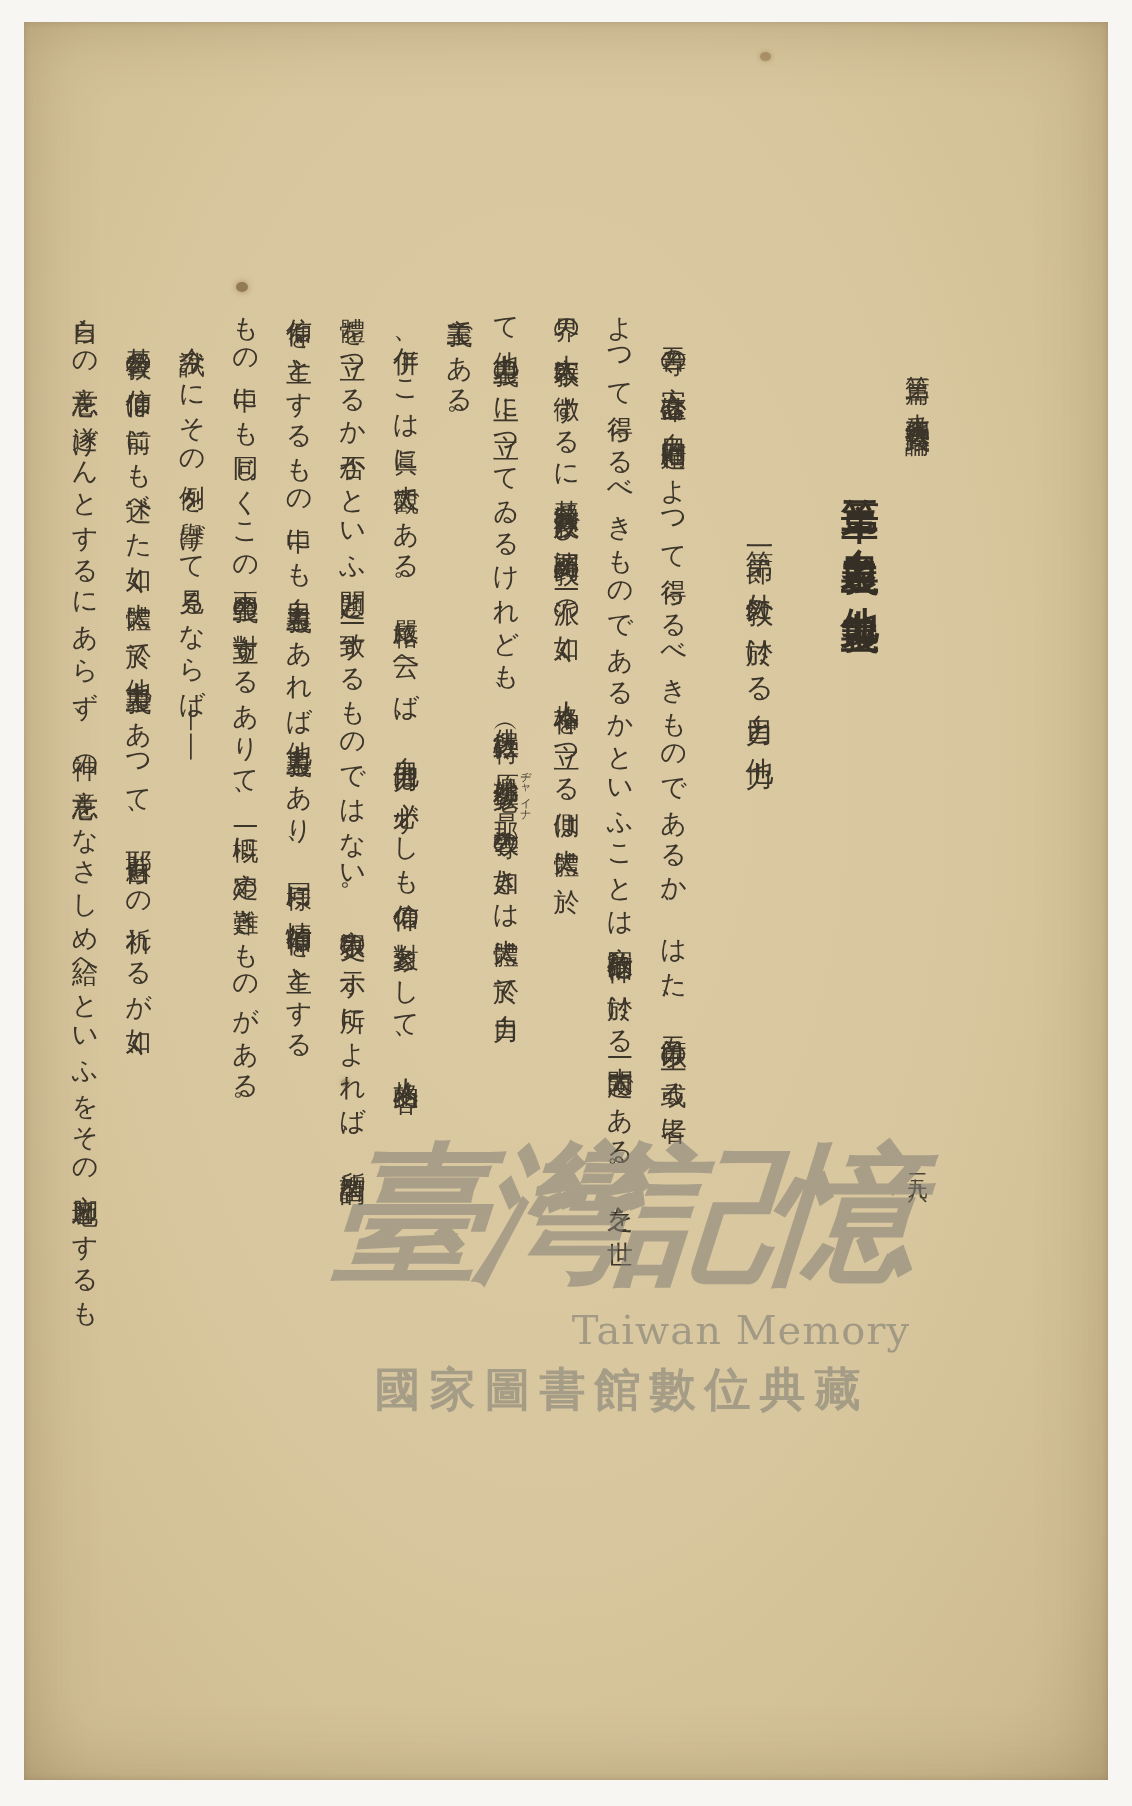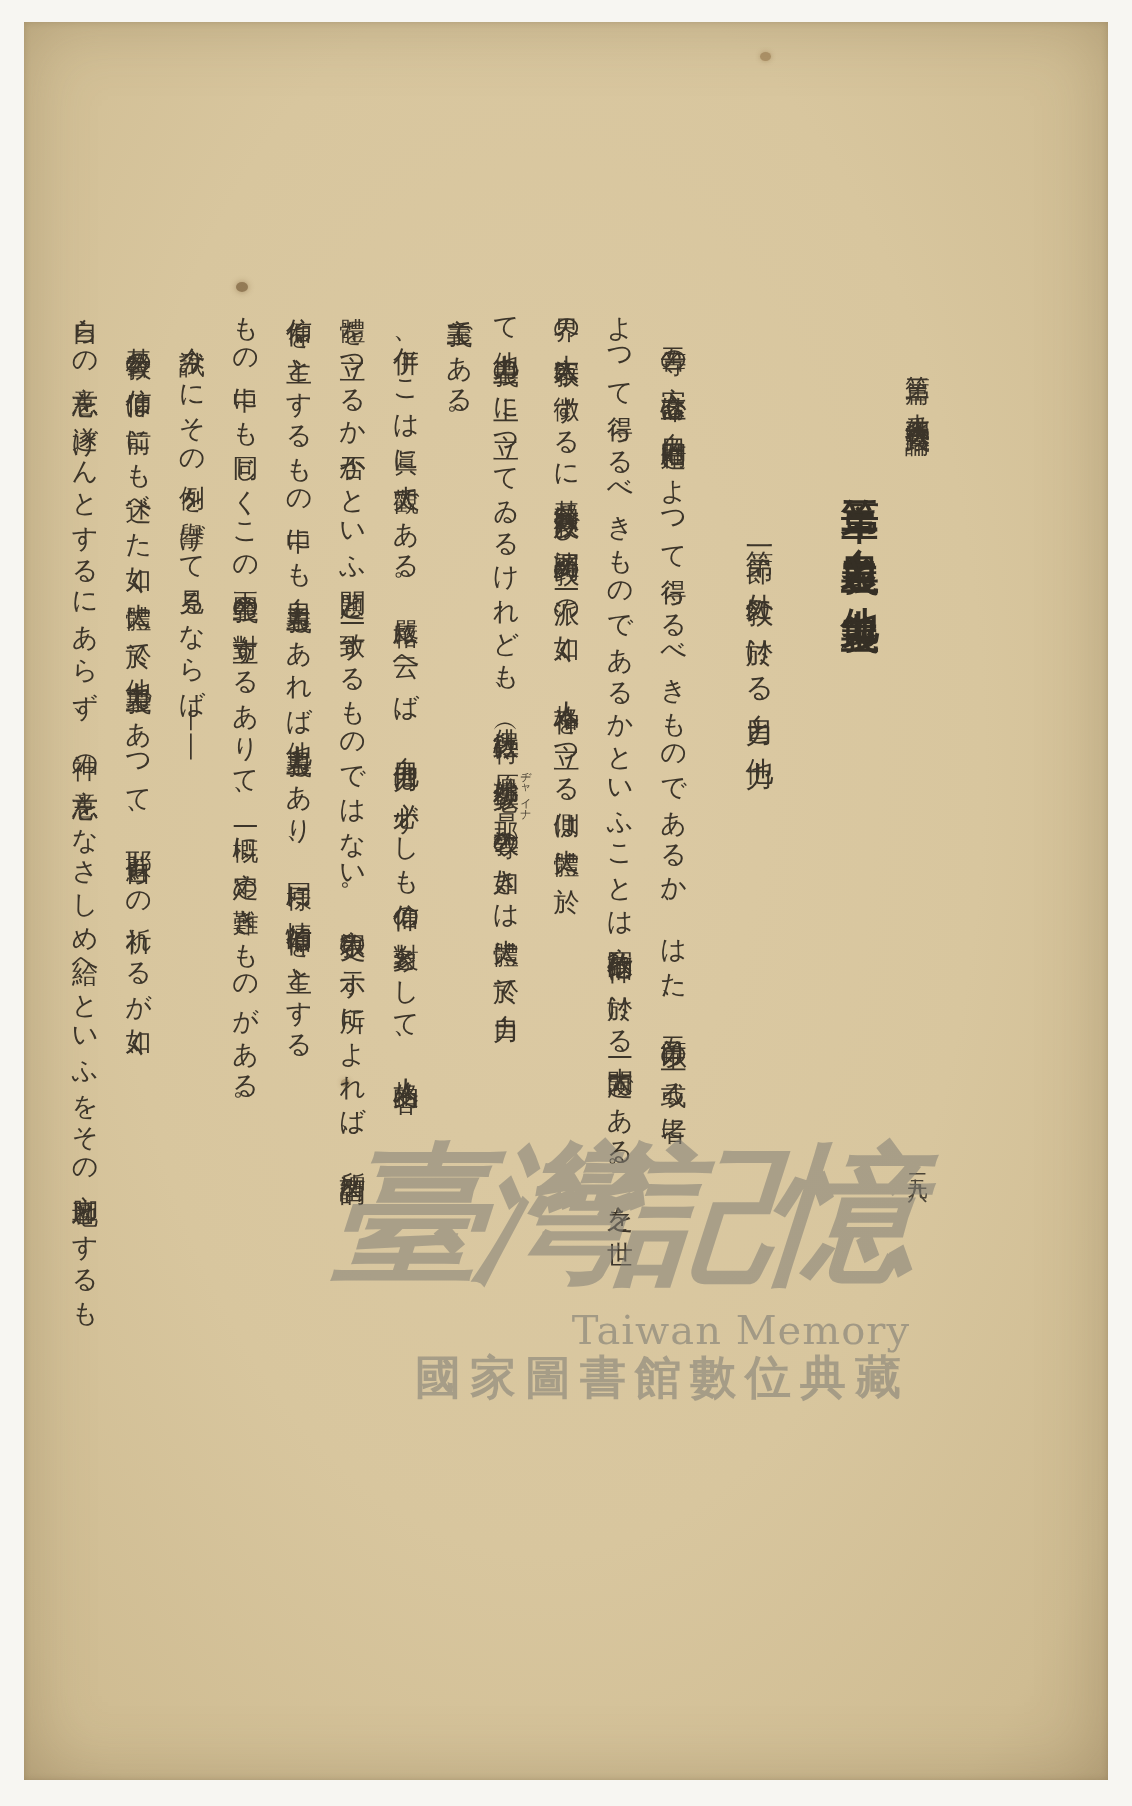--- a/index.html
+++ b/index.html
@@ -16,21 +16,21 @@
   .body-text{position:absolute;left:44px;top:298px;width:648px;height:1185px;}
   .body-col{position:absolute;top:0;writing-mode:vertical-rl;text-orientation:mixed;
     font-size:26px;letter-spacing:3.2px;color:#3c352a;white-space:nowrap;}
   .body-col.indent{padding-top:29px;}
   ruby rt{font-size:11px;letter-spacing:0;color:#4a4336;}
   .watermark{position:absolute;right:222px;top:1138px;text-align:right;pointer-events:none;
     color:#827f76;line-height:1;}
   .wm-main{font-size:150px;font-weight:bold;letter-spacing:-6px;opacity:.55;
     font-style:italic;transform:skewX(-4deg);}
   .wm-en{font-size:40px;opacity:.62;margin-top:22px;letter-spacing:1px;}
-  .wm-inst{font-size:46px;letter-spacing:9px;opacity:.58;margin-top:4px;font-weight:bold;}
+  .wm-inst{font-size:46px;letter-spacing:9px;opacity:.58;margin-top:16px;font-weight:bold;text-align:center;}
   .stain{position:absolute;border-radius:50%;pointer-events:none;}
   .stain-a{left:236px;top:282px;width:12px;height:10px;background:rgba(90,60,25,.55);box-shadow:0 0 6px rgba(90,60,25,.4);}
   .stain-b{left:760px;top:52px;width:11px;height:9px;background:rgba(120,85,40,.45);box-shadow:0 0 5px rgba(120,85,40,.35);}
   .stain-c{left:341px;top:1079px;width:9px;height:8px;background:rgba(110,80,40,.35);box-shadow:0 0 5px rgba(110,80,40,.3);}
 </style>
 </head>
 <body>
 
 <div class="page">
   <div class="paper"></div>

